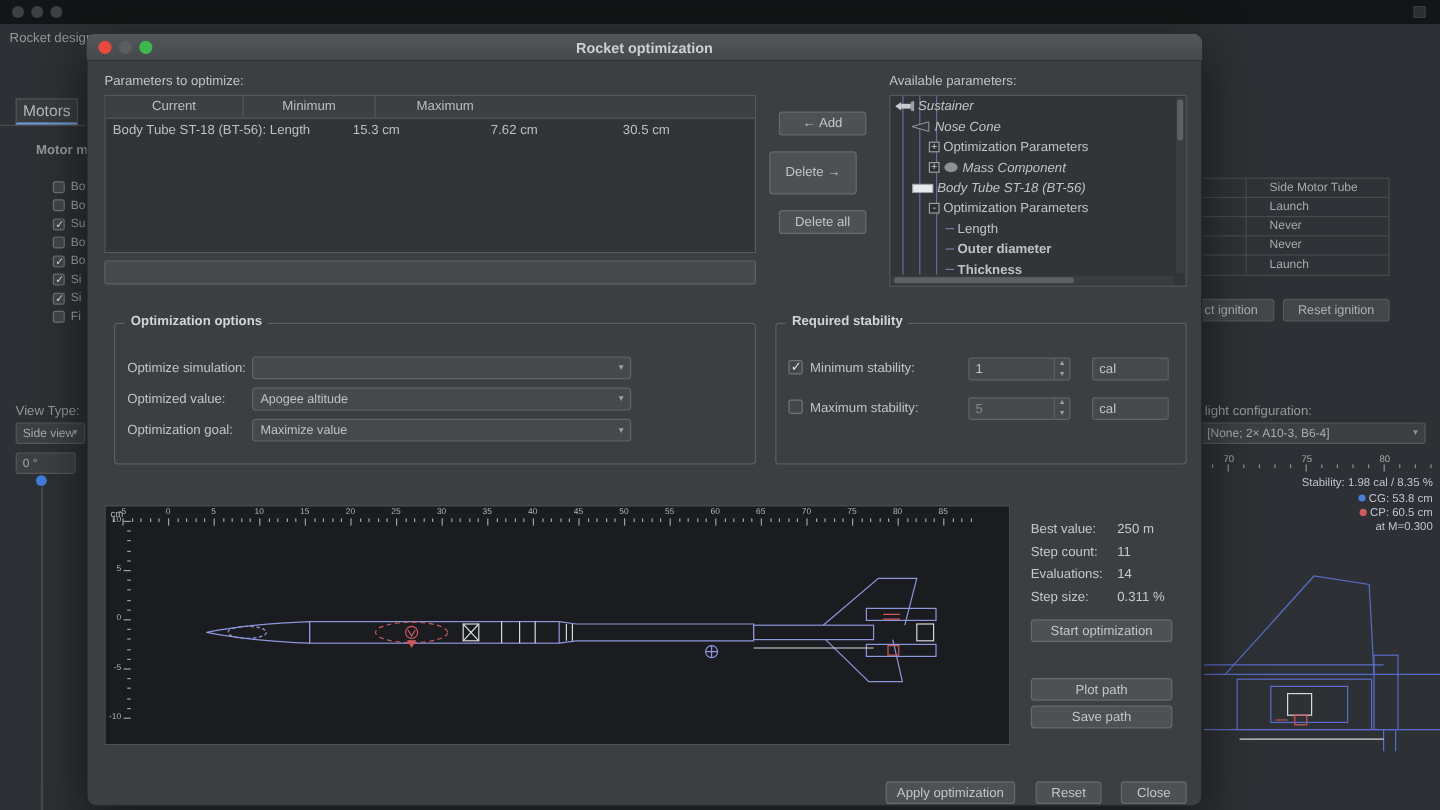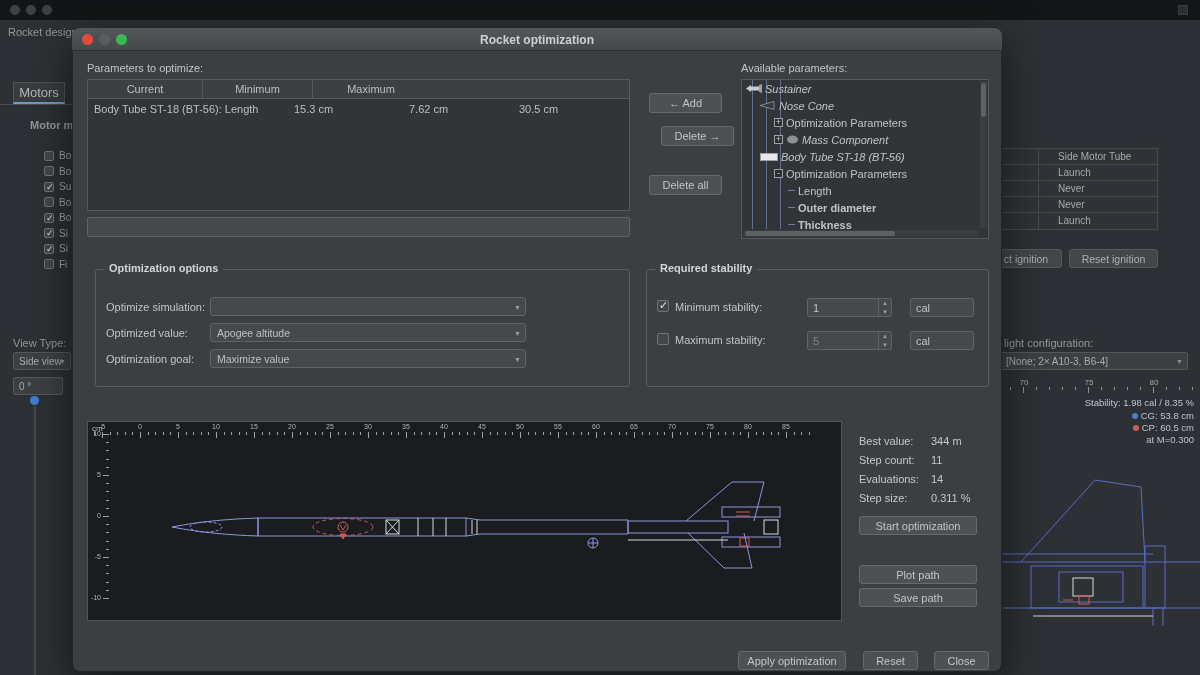--- a/index.html
+++ b/index.html
@@ -251,21 +251,21 @@
             <div class="tcell c1">15.3 cm</div>
             <div class="tcell c2">7.62 cm</div>
             <div class="tcell c3">30.5 cm</div>
           </div>
         </div>
     </div>
 
     <div class="tfield"></div>
 
     <div class="btn abs" style="position:absolute;left:576px;top:64px;width:73px;height:20px">← Add</div>
-    <div class="btn" style="position:absolute;left:588px;top:97px;width:73px;height:20px">Delete →</div>
+    <div class="btn" style="position:absolute;left:568px;top:97px;width:73px;height:36px">Delete →</div>
     <div class="btn" style="position:absolute;left:576px;top:146px;width:73px;height:20px">Delete all</div>
 
     <div class="lbl abs" style="left:668px;top:33px">Available parameters:</div>
     <div class="tree">
       <div class="tree-inner">
         <div class="guide" style="left:10px"></div>
         <div class="guide" style="left:24px"></div>
         <div class="guide" style="left:38px"></div>
       <div class="tree-row" style="padding-left: 4px;">
             <span class="tree-ic">
@@ -550,21 +550,21 @@
           <path d="M252 112 L258 112 L255 117 Z" fill="#cf5a5e"></path>
           <rect x="652" y="116" width="9" height="8"></rect>
           <path d="M648 90 H662 M648 94 H662"></path>
         </g>
       </svg>
     </div>
 
     <div class="stats">
         <div class="stat-row">
           <span class="stat-label">Best value:</span>
-          <span>344 m</span>
+          <span>250 m</span>
         </div>
         <div class="stat-row">
           <span class="stat-label">Step count:</span>
           <span>11</span>
         </div>
         <div class="stat-row">
           <span class="stat-label">Evaluations:</span>
           <span>14</span>
         </div>
         <div class="stat-row">

